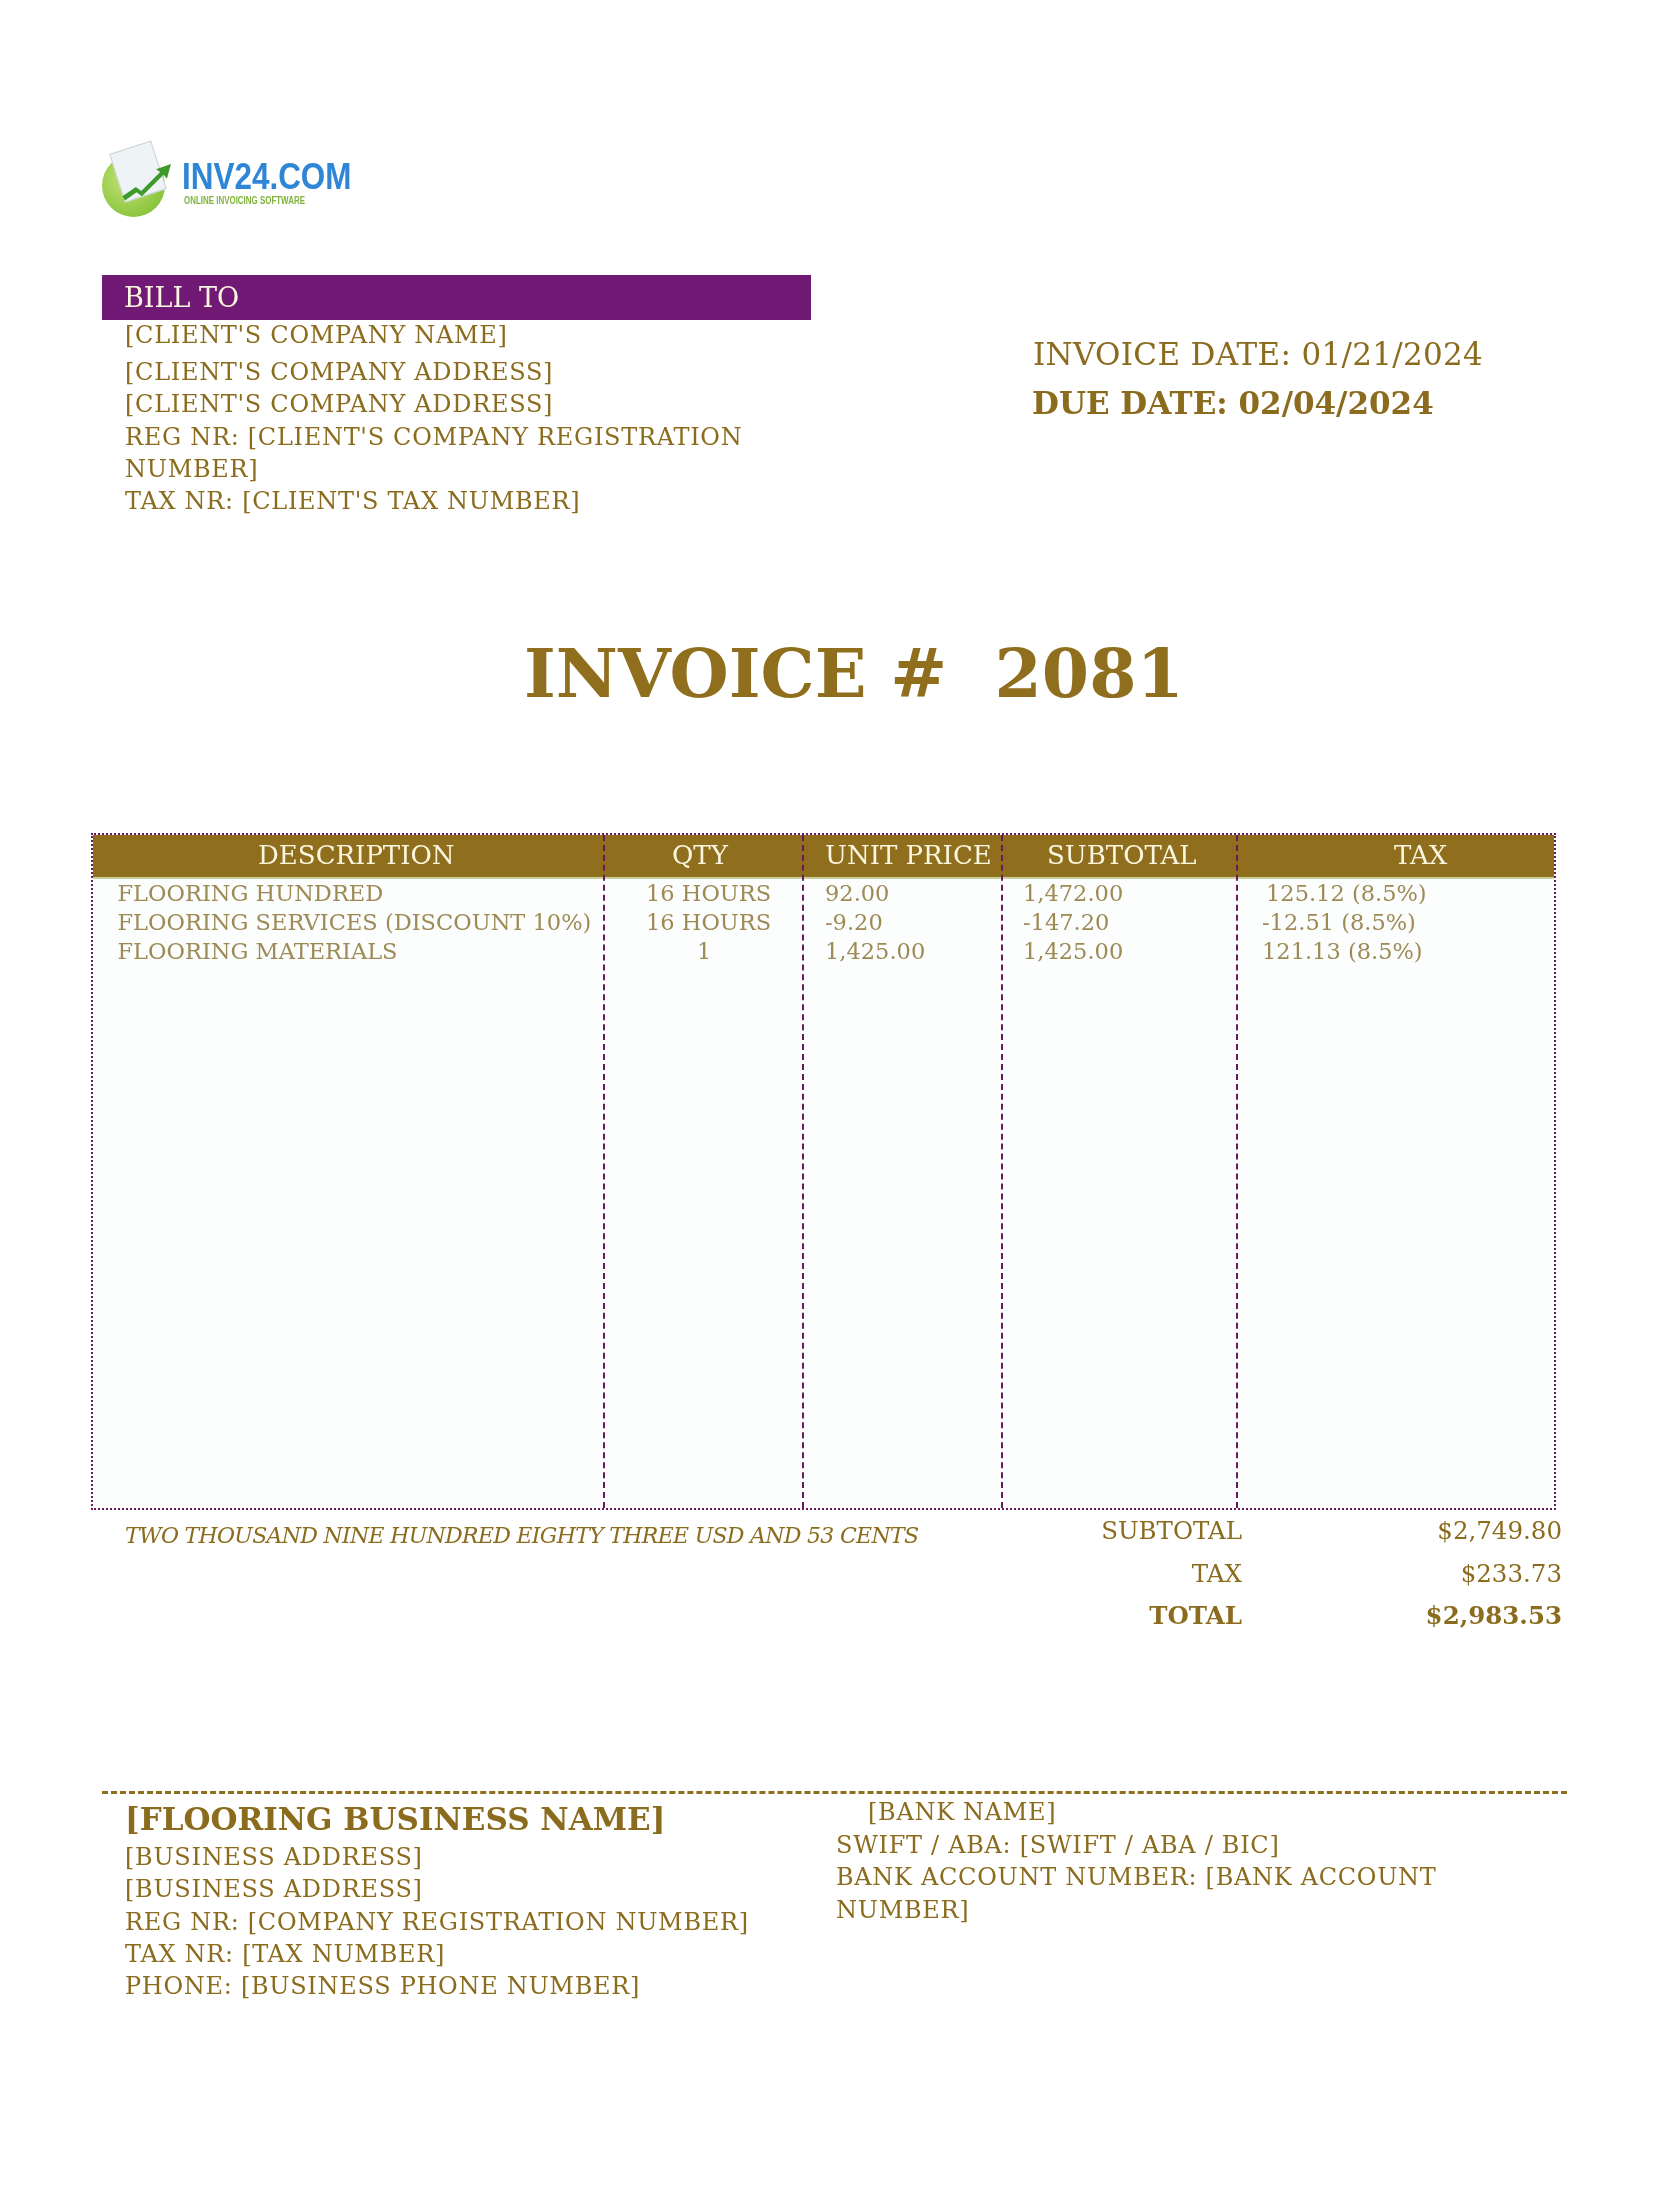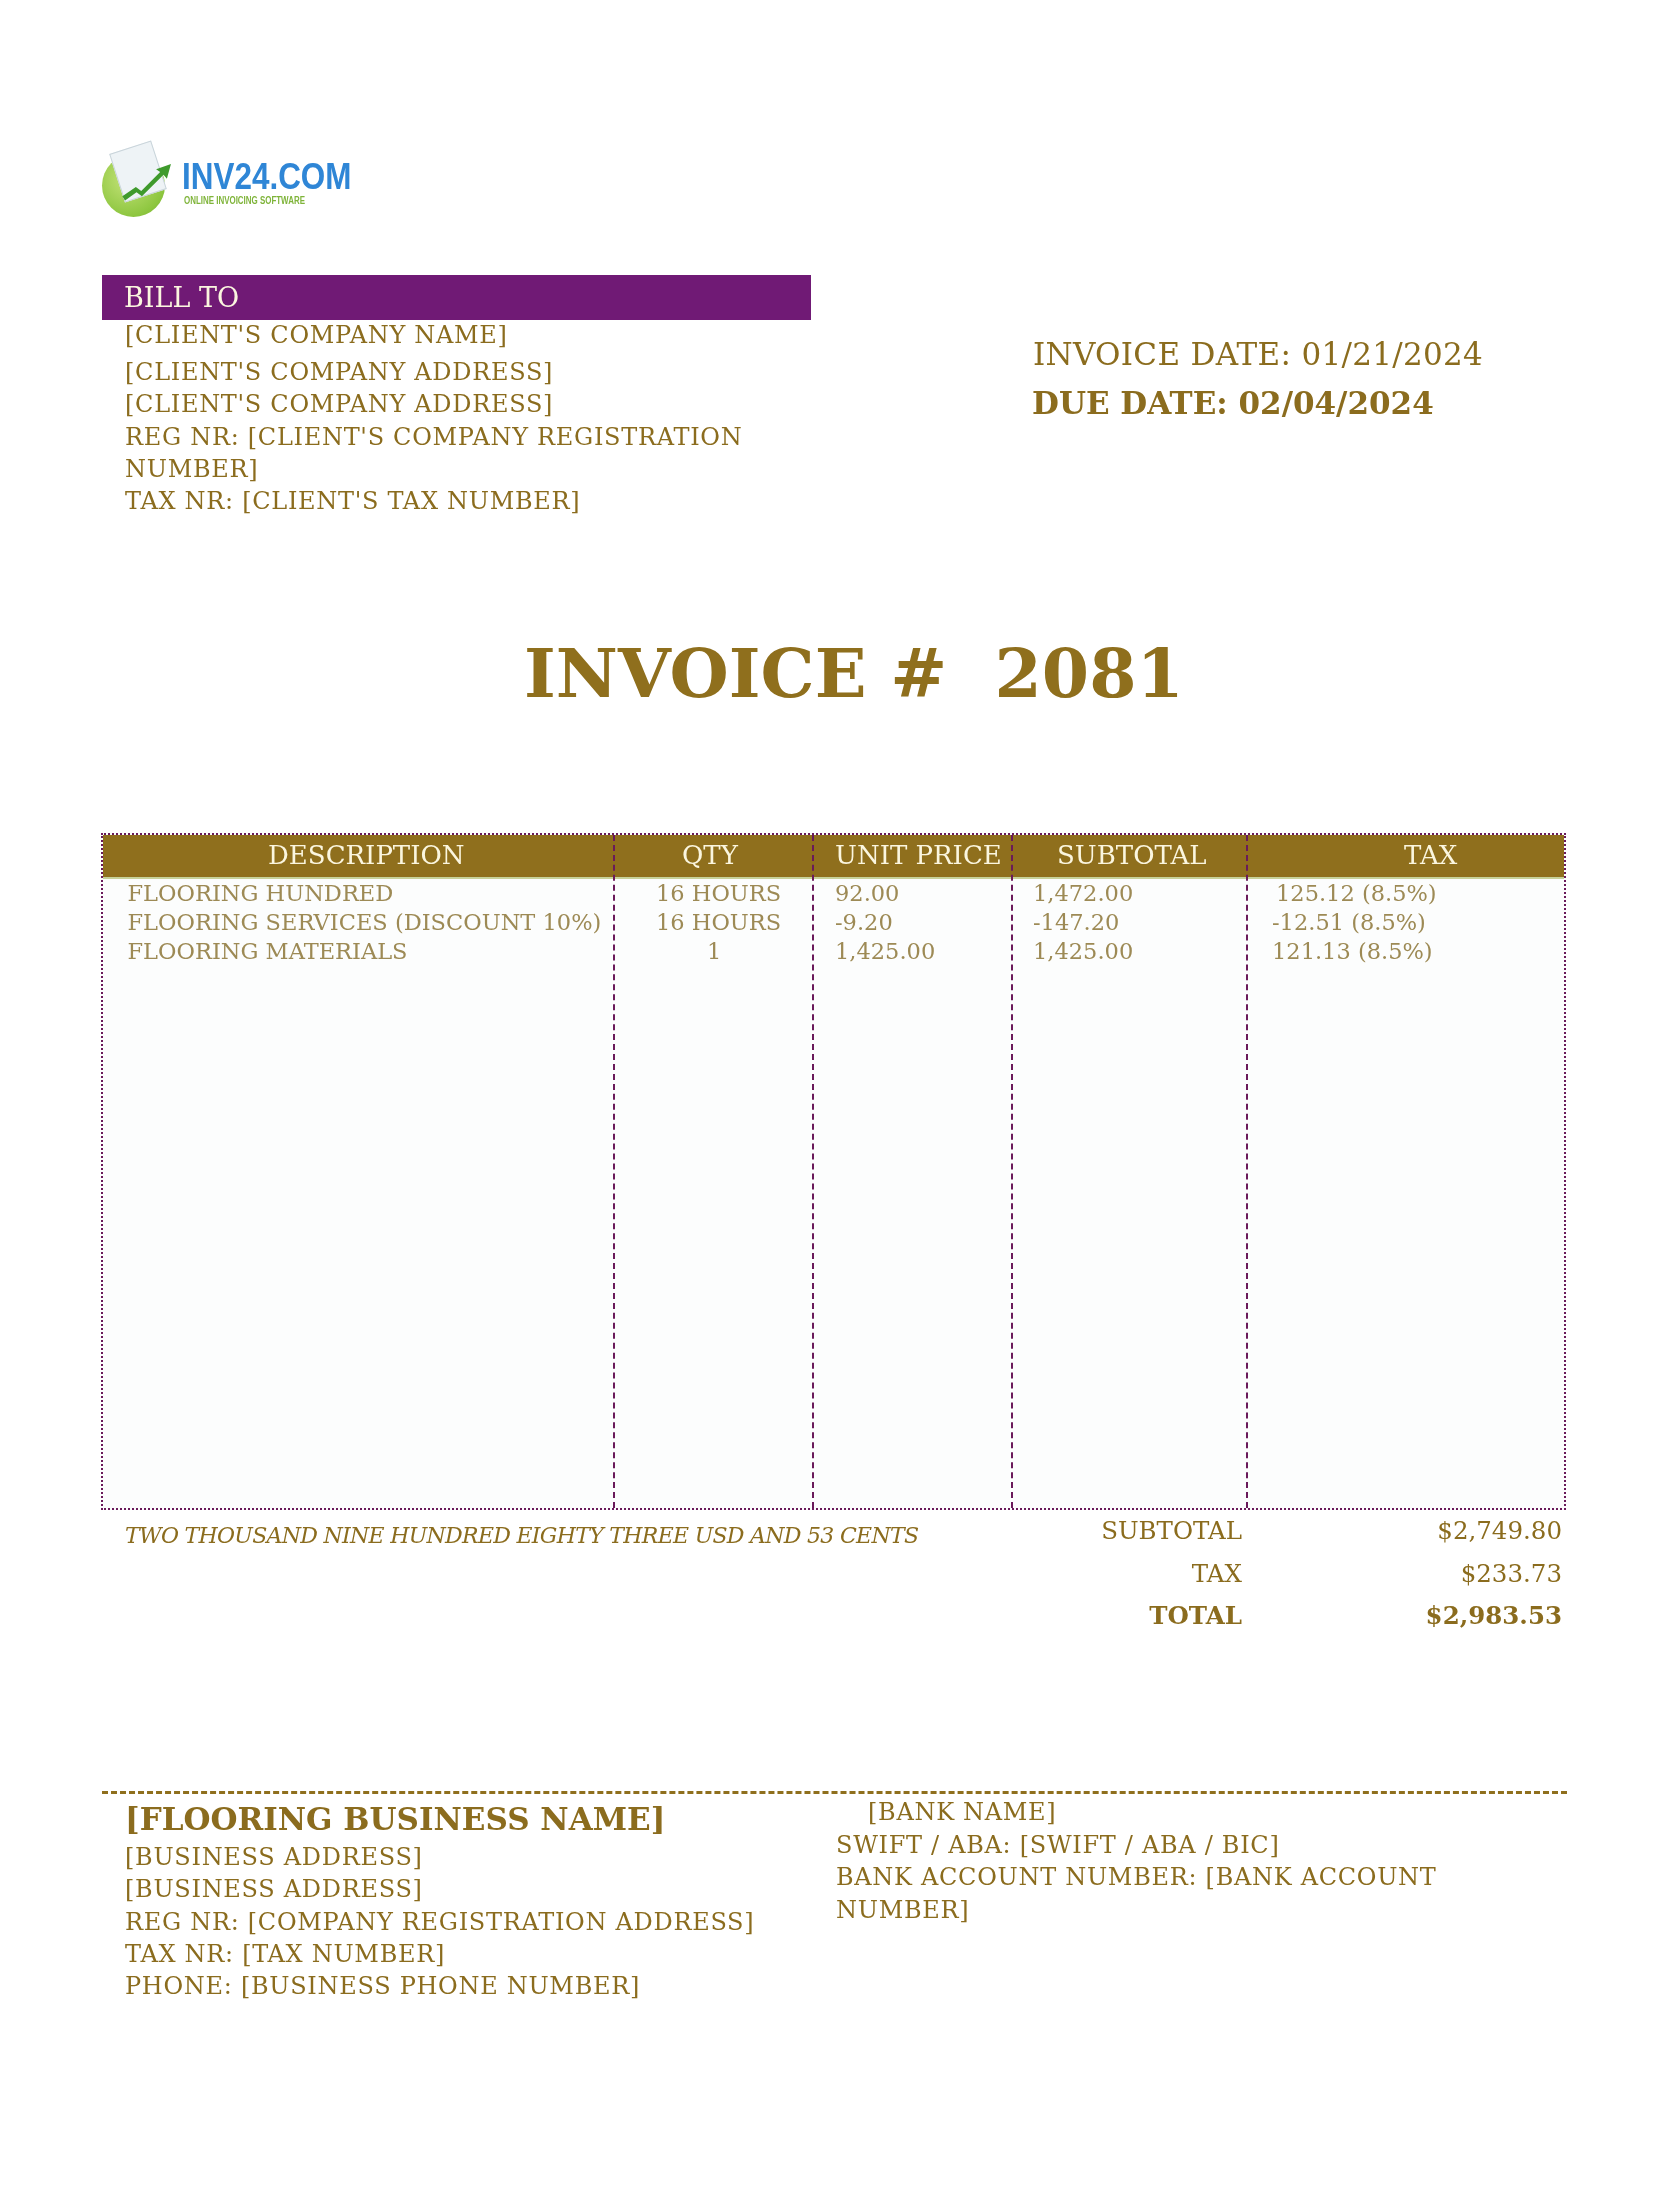--- a/index.html
+++ b/index.html
@@ -27,21 +27,21 @@
   .bill-line { position:absolute; left:125px; font-size:24px; letter-spacing:0.7px; white-space:nowrap; }
 
   
   #inv-date { left:1033px; top:336px; font-size:31px; letter-spacing:0.3px; white-space:nowrap; }
   #due-date { left:1032px; top:385px; font-size:31px; font-weight:bold; white-space:nowrap; }
 
   
   #title { left:524px; top:633px; font-size:68px; font-weight:bold; white-space:pre; color:#8f6f1d; letter-spacing:0px; }
 
   
-  #tbl { left:101px; top:833px; width:1465px; height:677px; border:2.7px dotted #6a1a5a; box-sizing:border-box; background:#fcfdfd; }
+  #tbl { left:91px; top:833px; width:1465px; height:677px; border:2.7px dotted #6a1a5a; box-sizing:border-box; background:#fcfdfd; }
   #tbl .head { position:absolute; left:0; top:0; right:0; height:42px; background:#8f6f1d; border-bottom:2.7px solid #c7d29a; }
   #tbl .sep { position:absolute; top:0; bottom:0; width:0; border-left:2px dashed #6a1a5a; }
   #tbl .hcell { position:absolute; top:5.4px; font-size:26px; color:#fbf6df; white-space:nowrap; }
   #tbl .cell { position:absolute; font-size:22.5px; color:#9d8a55; white-space:nowrap; }
 
   
   #words { left:125px; top:1519px; width:885px; font-size:22px; font-style:italic; font-weight:normal; line-height:34px; letter-spacing:-0.7px; }
 
   
   .tot-label { position:absolute; right:432px; font-size:24.5px; white-space:nowrap; }
@@ -120,21 +120,21 @@
 <div class="tot-val" style="top:1516px;">$2,749.80</div>
 <div class="tot-label" style="top:1559px;">TAX</div>
 <div class="tot-val" style="top:1559px;margin-left:46px;">$233.73</div>
 <div class="tot-label bold" style="top:1601px;">TOTAL</div>
 <div class="tot-val bold" style="top:1601px;">$2,983.53</div>
 
 <div id="divider" class="abs"></div>
 <div id="biz-name" class="abs">[FLOORING BUSINESS NAME]</div>
 <div class="biz-line" style="top:1843px;">[BUSINESS ADDRESS]</div>
 <div class="biz-line" style="top:1875px;">[BUSINESS ADDRESS]</div>
-<div class="biz-line" style="top:1908px;">REG NR: [COMPANY REGISTRATION ADDRESS]</div>
+<div class="biz-line" style="top:1908px;">REG NR: [COMPANY REGISTRATION NUMBER]</div>
 <div class="biz-line" style="top:1940px;">TAX NR: [TAX NUMBER]</div>
 <div class="biz-line" style="top:1972px;">PHONE: [BUSINESS PHONE NUMBER]</div>
 
 <div class="bank-line" style="top:1798px;margin-left:32px;">[BANK NAME]</div>
 <div class="bank-line" style="top:1831px;">SWIFT / ABA: [SWIFT / ABA / BIC]</div>
 <div class="bank-line" style="top:1863px;">BANK ACCOUNT NUMBER: [BANK ACCOUNT</div>
 <div class="bank-line" style="top:1896px;">NUMBER]</div>
 
 
 </body></html>

